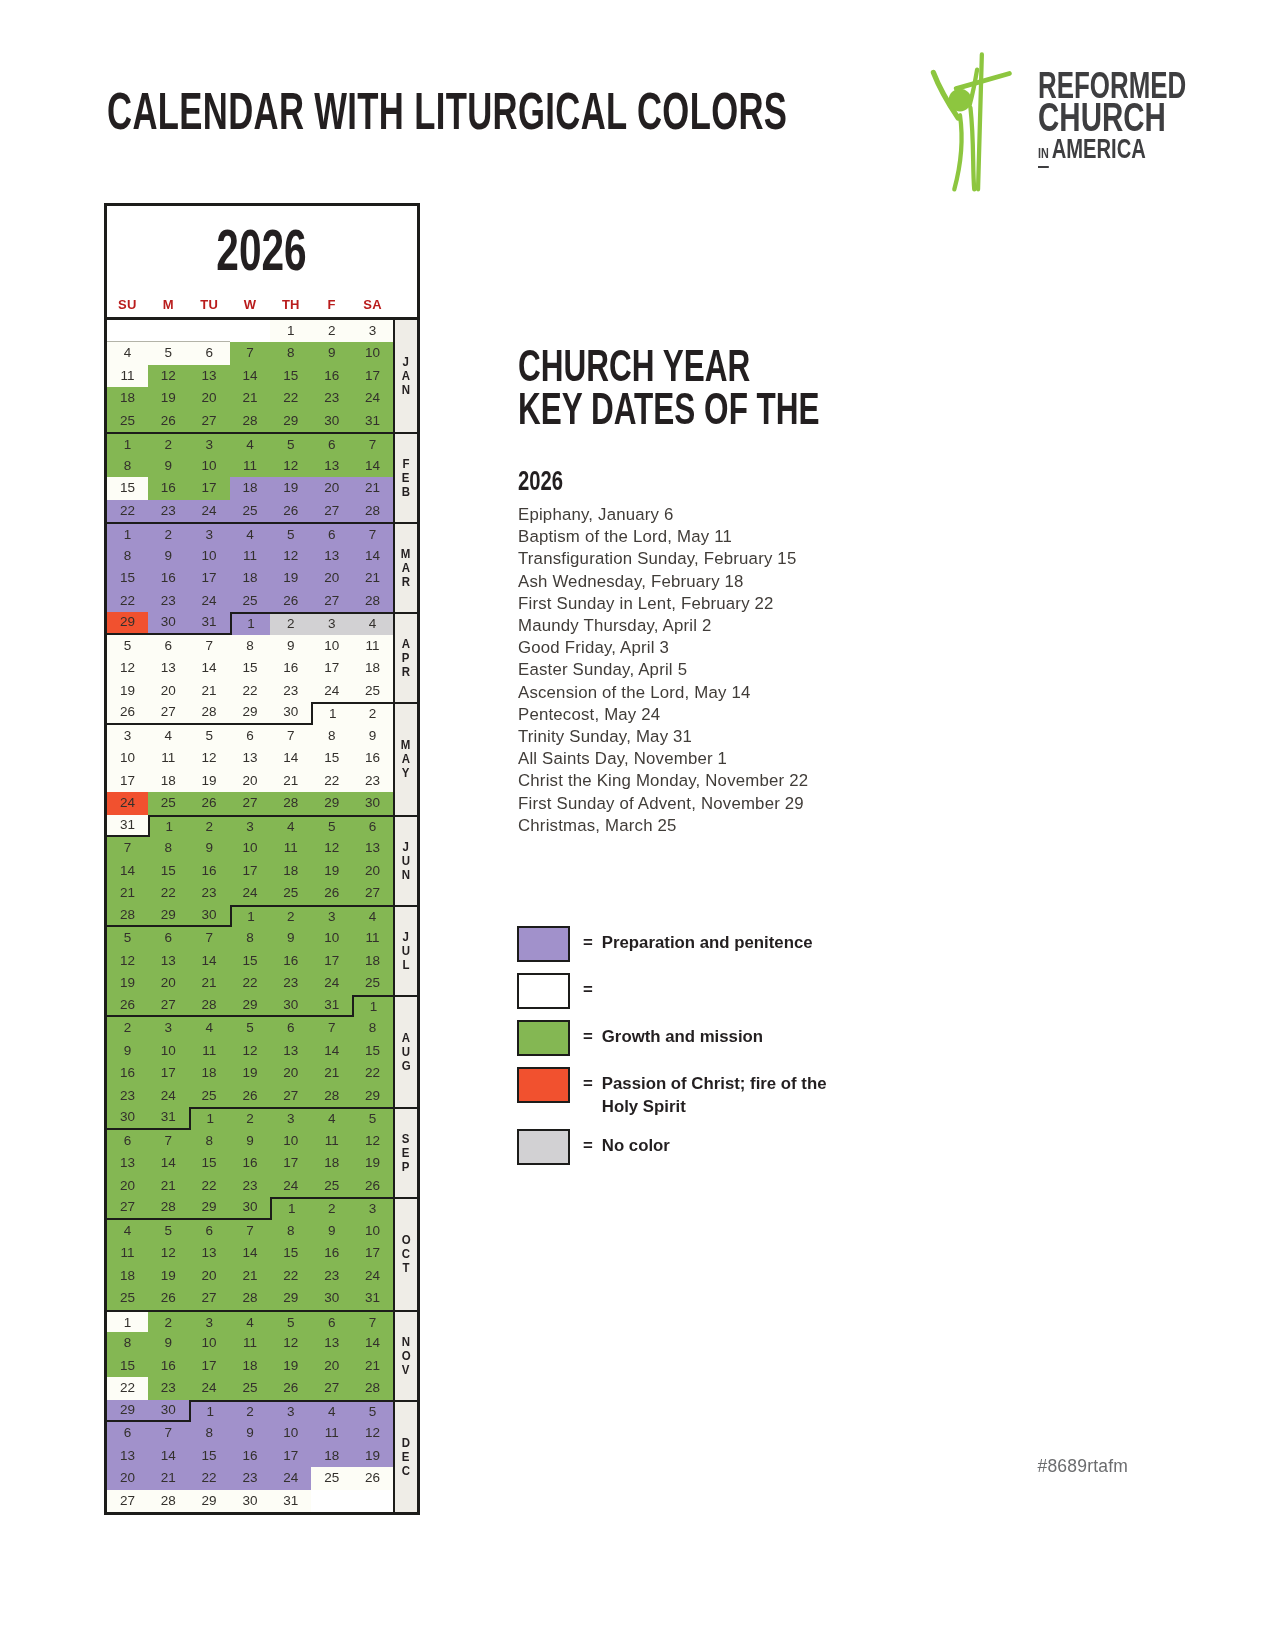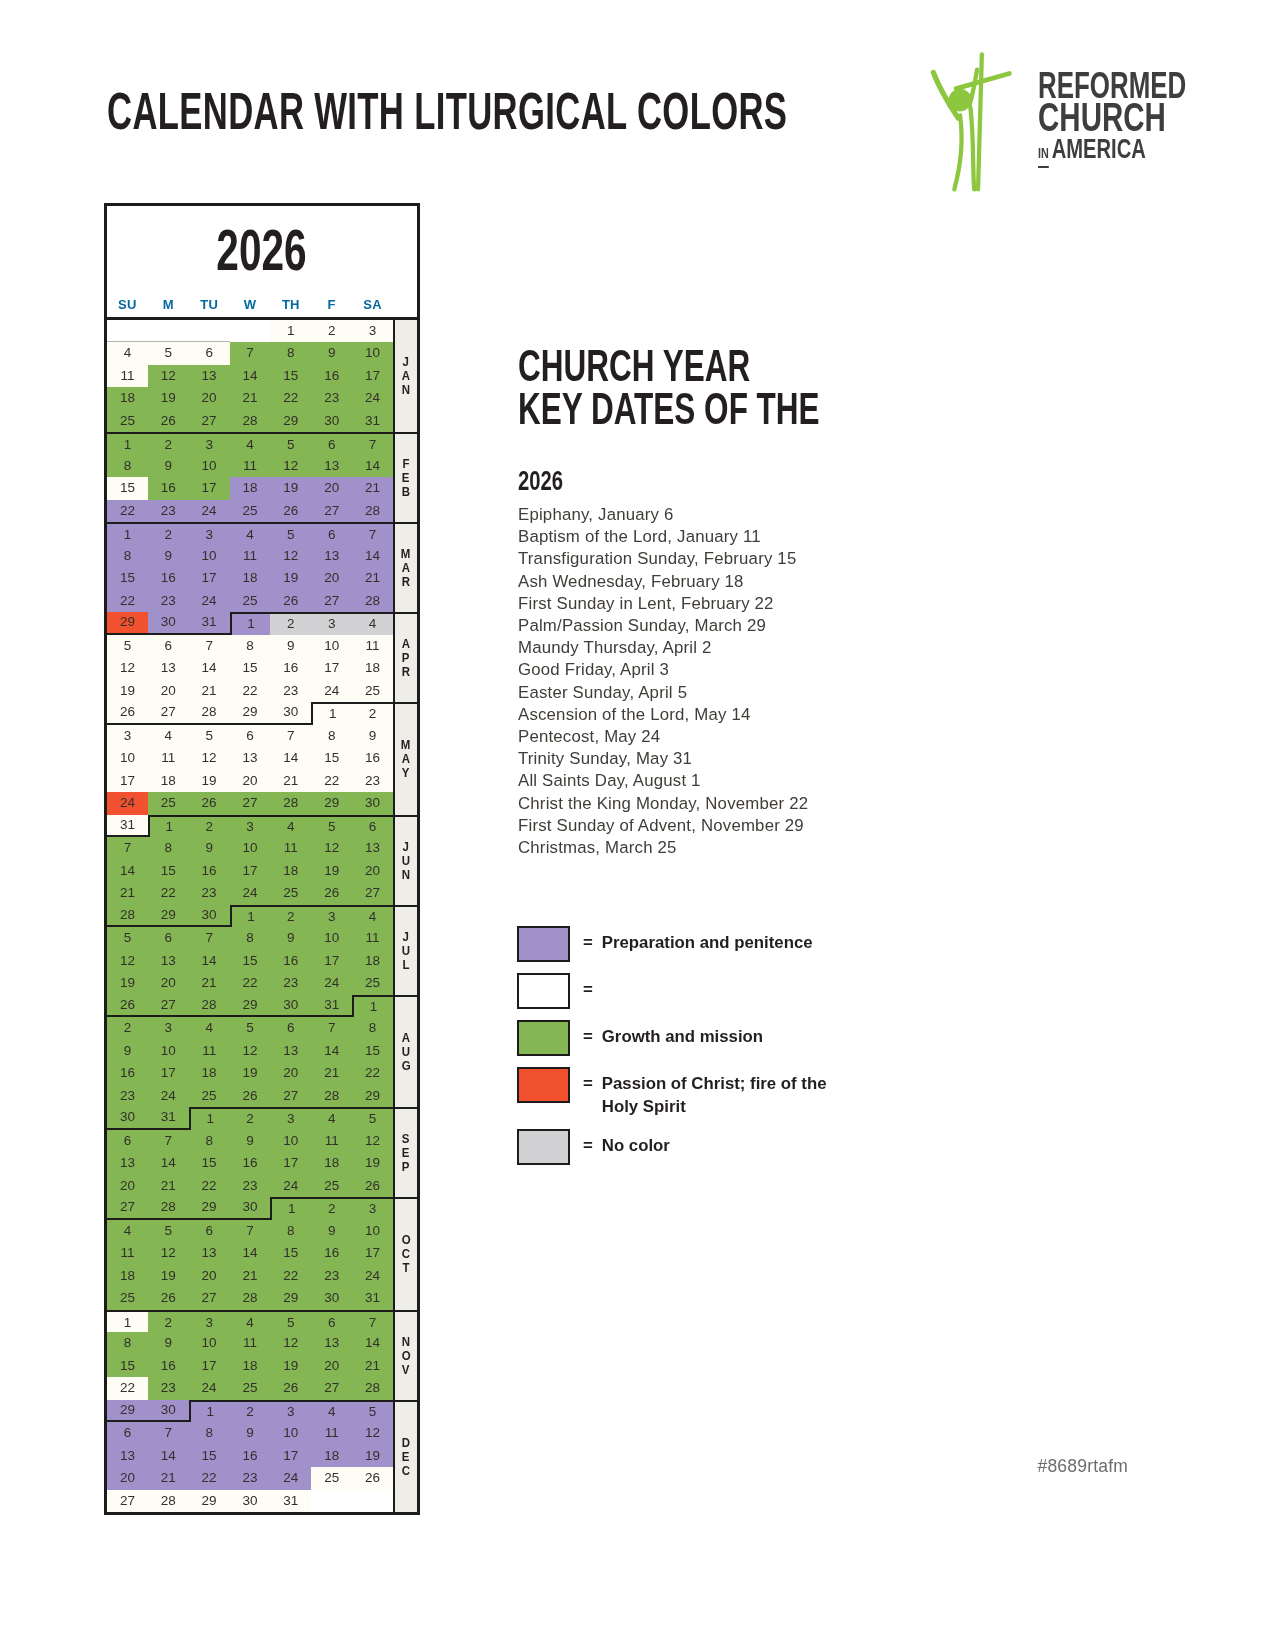--- a/index.html
+++ b/index.html
@@ -23,21 +23,21 @@
   .lt3-in{font-size:15px;border-bottom:2.5px solid #3e3e40;margin-right:4px;}
   .lt3-am{font-size:28px;}
 
   
   .calendar{position:absolute;left:104px;top:203px;width:316px;
             border:3px solid #1c1c1a;box-sizing:border-box;background:#fff;}
   .cal-year{height:86px;display:flex;align-items:center;justify-content:center;
             font-weight:700;font-size:58px;color:#231f20;}
   .cal-year .cx{transform:scaleX(.7);transform-origin:50% 50%;}
   .cal-dow{display:grid;grid-template-columns:repeat(7,1fr);width:286px;height:25px;
-           align-items:center;font-weight:700;font-size:13px;color:#0369a1;
+           align-items:center;font-weight:700;font-size:13px;color:#b91c1c;
            text-align:center;letter-spacing:.3px;}
   .cal-hline{height:2.5px;background:#1c1c1a;}
   .cal-body{position:relative;min-height:1192.5px;}
   .cal-grid{width:286px;}
   .cal-row{display:grid;grid-template-columns:repeat(7,1fr);height:22.5px;box-sizing:border-box;}
   .cal-row.sep-full{border-top:2px solid #1c1c1a;}
   .cal-cell{box-sizing:border-box;font-size:13.5px;color:#33302c;text-align:center;
             line-height:22px;overflow:hidden;}
   .cal-cell.bt{border-top:2px solid #1c1c1a;line-height:20px;}
   .cal-cell.bb{border-bottom:2px solid #1c1c1a;line-height:20px;}
@@ -660,32 +660,31 @@
         </div>
     </div>
   </div>
 
   <div class="keydates">
     <div class="kd-h"><span class="cx">CHURCH YEAR</span></div>
     <div class="kd-h"><span class="cx">KEY DATES OF THE</span></div>
     <div class="kd-year"><span class="cx">2026</span></div>
     <div class="kd-list">
         <div>Epiphany, January 6</div>
-        <div>Baptism of the Lord, January 11</div>
+        <div>Baptism of the Lord, May 11</div>
         <div>Transfiguration Sunday, February 15</div>
         <div>Ash Wednesday, February 18</div>
         <div>First Sunday in Lent, February 22</div>
-        <div>Palm/Passion Sunday, March 29</div>
         <div>Maundy Thursday, April 2</div>
         <div>Good Friday, April 3</div>
         <div>Easter Sunday, April 5</div>
         <div>Ascension of the Lord, May 14</div>
         <div>Pentecost, May 24</div>
         <div>Trinity Sunday, May 31</div>
-        <div>All Saints Day, August 1</div>
+        <div>All Saints Day, November 1</div>
         <div>Christ the King Monday, November 22</div>
         <div>First Sunday of Advent, November 29</div>
         <div>Christmas, March 25</div>
       </div>
   </div>
 
   <div class="legend">
       <div class="leg-item">
         <div class="leg-swatch" style="background: rgb(161, 145, 203);"></div>
         <div class="leg-text">

